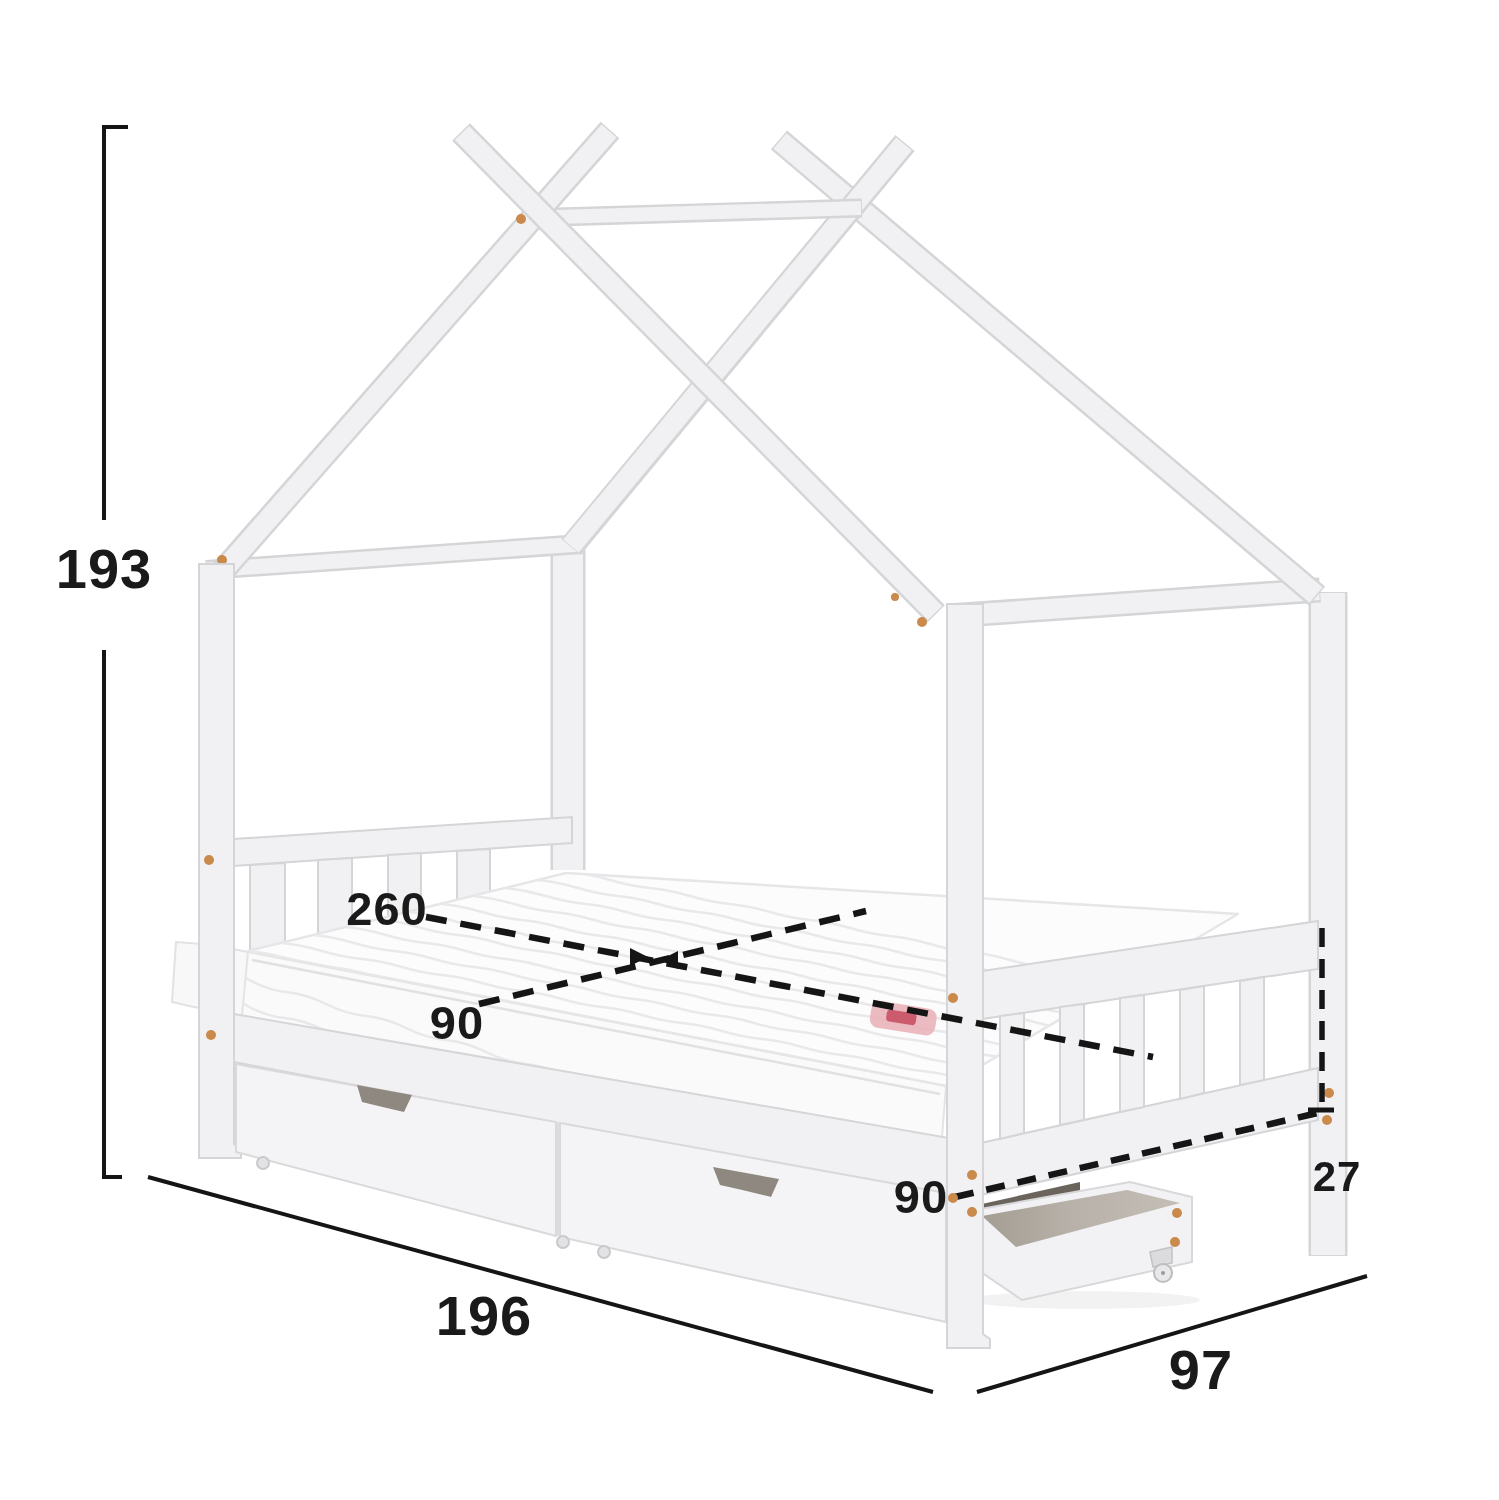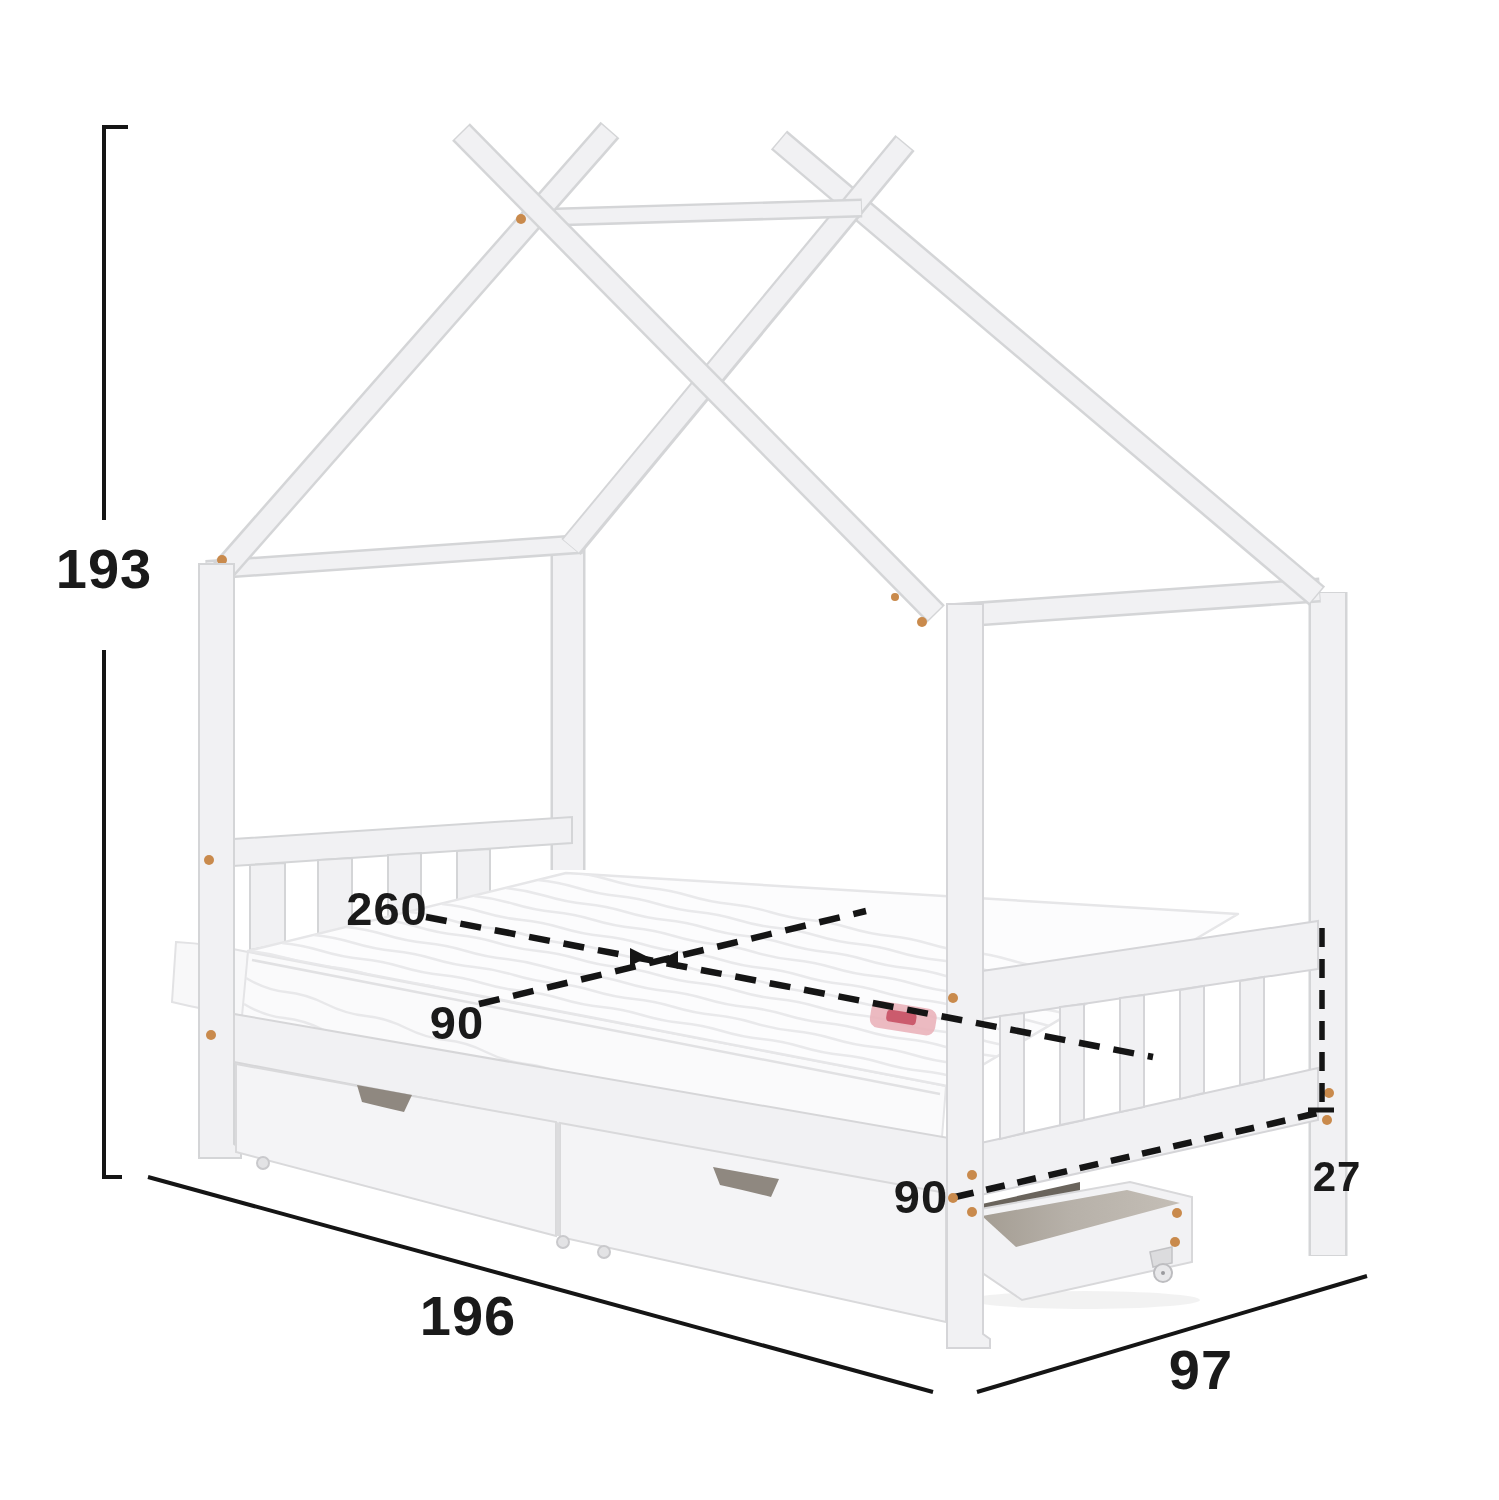--- a/index.html
+++ b/index.html
@@ -186,19 +186,19 @@
     <line x1="1308" y1="1110" x2="1334" y2="1110" stroke-width="5"></line>
   </g>
   <g fill="#151515">
     <polygon points="648,957 630,948 630,966"></polygon>
     <polygon points="660,960 678,951 678,969"></polygon>
     <circle cx="953" cy="1198" r="5" fill="#c98a4c"></circle>
   </g>
 </svg>
 
   <div class="dim-label dim-big" style="left:104px;  top:569px;">193</div>
-  <div class="dim-label dim-big" style="left:468px;  top:1316px;">196</div>
+  <div class="dim-label dim-big" style="left:484px;  top:1316px;">196</div>
   <div class="dim-label dim-big" style="left:1201px; top:1370px;">97</div>
   <div class="dim-label dim-mid" style="left:387px;  top:908px;">260</div>
   <div class="dim-label dim-mid" style="left:457px;  top:1022px;">90</div>
   <div class="dim-label dim-mid" style="left:921px;  top:1196px;">90</div>
   <div class="dim-label dim-small" style="left:1337px; top:1151px;margin-top:26px;">27</div>
 </div>
 
 </body></html>

